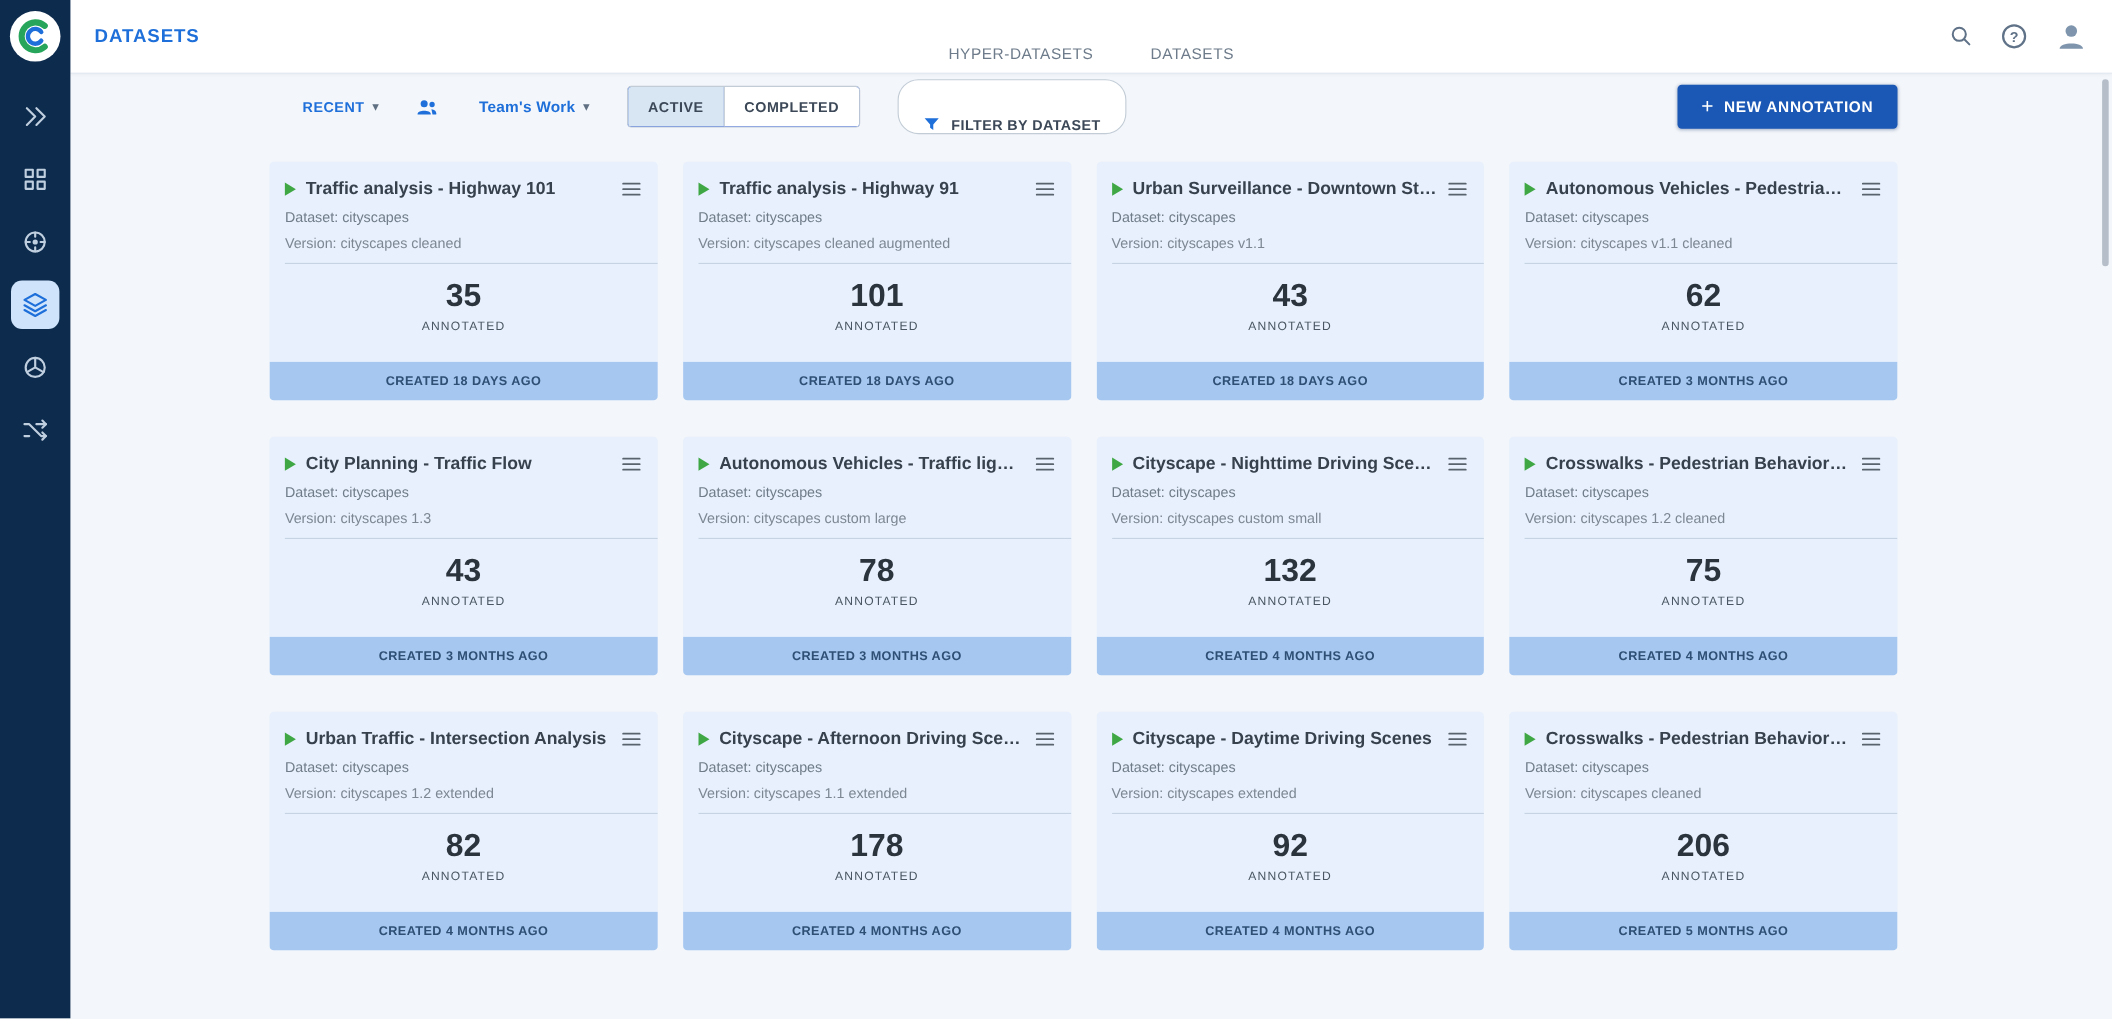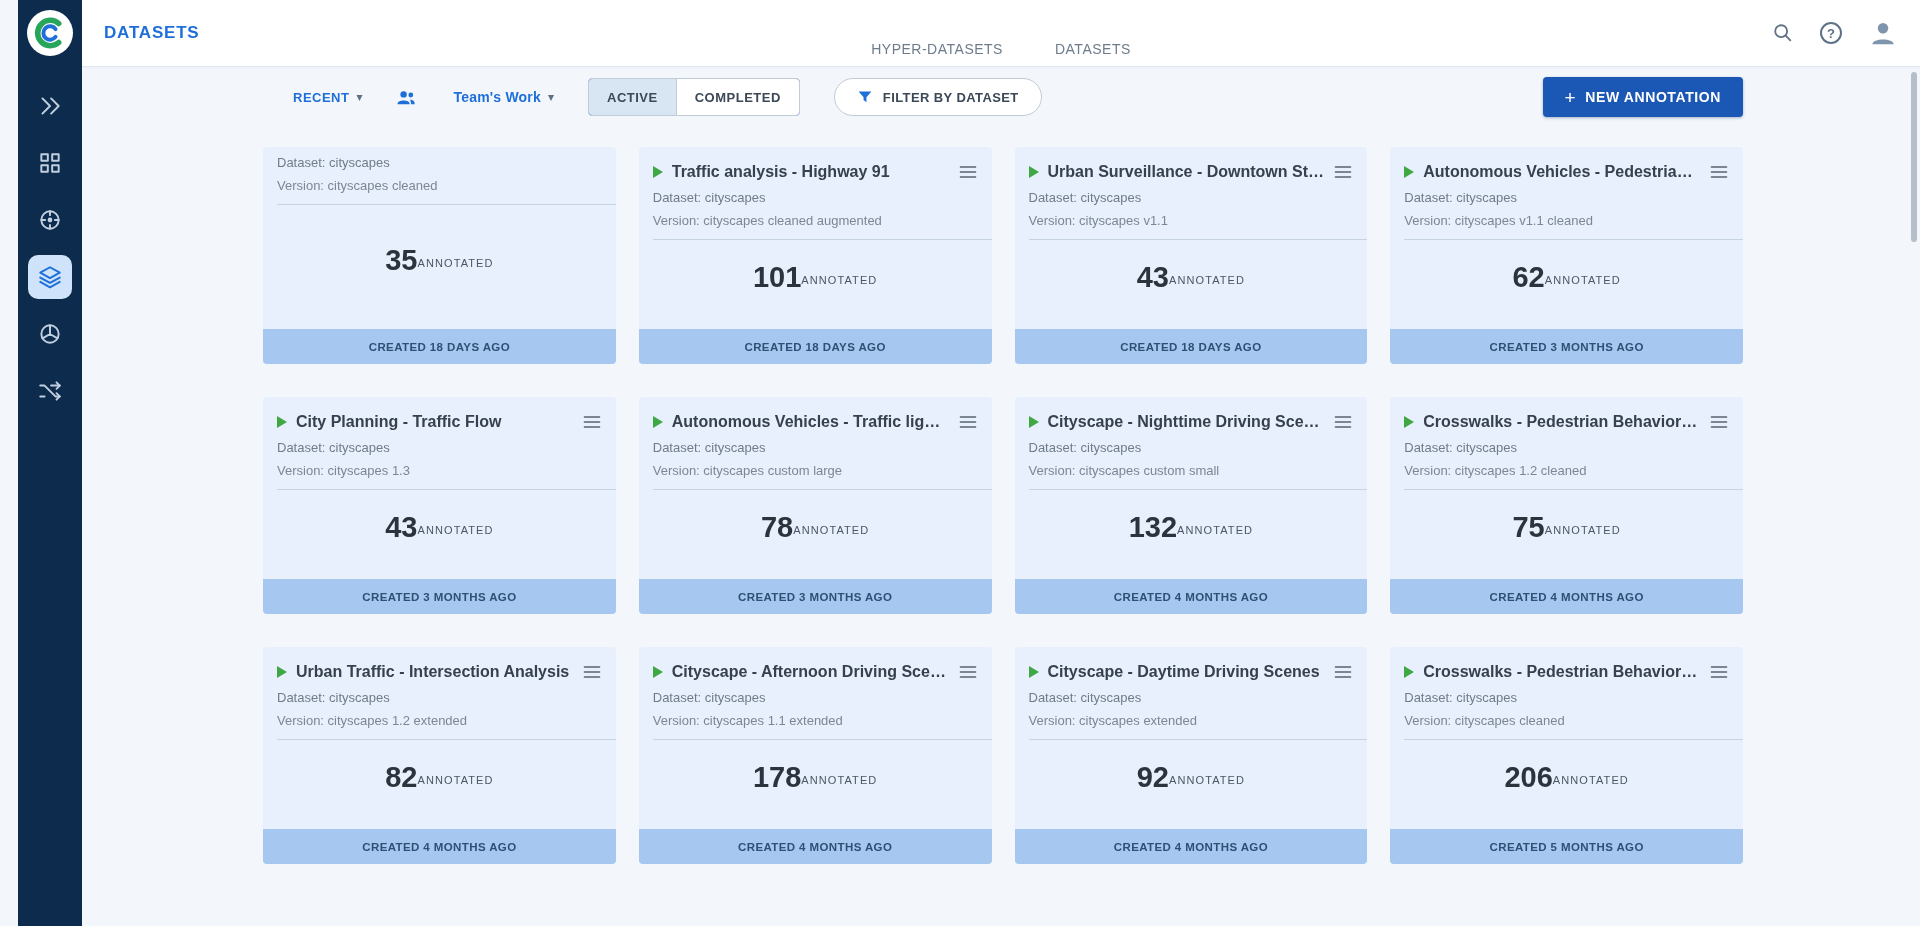--- a/index.html
+++ b/index.html
@@ -3,21 +3,21 @@
 <meta charset="utf-8">
 <style>
   :root{
     --accent:#1e6fd9; --primary-button:#1b57b4; --sidebar-bg:#0d2b4d;
     --sidebar-icon:#c0cfdf; --active-item-bg:#cfe4fb; --card-bg:#e7f0fc;
     --card-footer-bg:#a6c8f0; --page-bg:#f3f6fa; --success-green:#3fa845;
   }
   *{box-sizing:border-box;margin:0;padding:0;}
   html,body{width:1920px;height:926px;overflow:hidden;}
   body{font-family:"Liberation Sans",sans-serif;background:var(--page-bg);position:relative;}
-  .app{display:flex;height:100%;margin-left:18px;}
+  .app{display:flex;height:100%;}
 
   
   .sidebar{width:64px;background:var(--sidebar-bg);flex-shrink:0;display:flex;flex-direction:column;align-items:center;padding-top:10px;z-index:5;}
   .logo{width:46px;height:46px;border-radius:50%;background:#fff;display:flex;align-items:center;justify-content:center;margin-bottom:28px;cursor:pointer;}
   .side-nav{display:flex;flex-direction:column;gap:13px;}
   .side-item{width:44px;height:44px;border-radius:10px;display:flex;align-items:center;justify-content:center;color:var(--sidebar-icon);cursor:pointer;}
   .side-item svg{width:26px;height:26px;stroke:currentColor;fill:none;stroke-width:1.8;stroke-linecap:round;stroke-linejoin:round;}
   .side-item.active{background:var(--active-item-bg);color:var(--accent);}
 
   
@@ -36,36 +36,36 @@
   .container{width:1480px;margin-left:181px;}
   .toolbar{display:flex;align-items:center;gap:34px;margin-bottom:30px;height:40px;}
   .dd{display:flex;align-items:center;gap:7px;color:var(--accent);cursor:pointer;}
   .dd .dd-label{font-size:13px;font-weight:700;letter-spacing:.5px;padding-left:30px;}
   .dd.scope .dd-label{font-size:14px;font-weight:600;letter-spacing:.2px;}
   .caret{color:#607082;font-size:12px;}
   .segment{display:flex;border:1px solid #c2ccd6;border-radius:4px;overflow:hidden;background:#1d4ed8;height:38px;}
   .segment-btn{padding:0 18px;display:flex;align-items:center;font-size:13px;font-weight:600;letter-spacing:.5px;color:#3c4857;cursor:pointer;background:#fff;border:none;font-family:inherit;}
   .segment-btn + .segment-btn{border-left:1px solid #c2ccd6;}
   .segment-btn.selected{background:#d8e5f2;}
-  .filter-pill{height:38px;border:1px solid #c2ccd6;border-radius:19px;background:#fff;display:flex;align-items:center;gap:10px;padding:0 22px;font-size:13px;font-weight:600;letter-spacing:.4px;color:#3c4857;cursor:pointer;font-family:inherit;}
+  .filter-pill{height:50px;border:1px solid #c2ccd6;border-radius:19px;background:#fff;display:flex;align-items:flex-end;gap:10px;padding:0 22px;font-size:13px;font-weight:600;letter-spacing:.4px;color:#3c4857;cursor:pointer;font-family:inherit;}
   .new-btn{margin-left:auto;height:40px;background:var(--primary-button);color:#fff;border:none;border-radius:4px;padding:0 22px;display:flex;align-items:center;gap:9px;font-size:14px;font-weight:700;letter-spacing:.6px;cursor:pointer;font-family:inherit;box-shadow:0 1px 3px rgba(15,50,110,.35);}
   .plus{font-size:19px;font-weight:400;line-height:1;}
 
   
   .card-grid{display:grid;grid-template-columns:repeat(4,1fr);column-gap:23px;row-gap:33px;}
   .card{background:var(--card-bg);border-radius:4px;overflow:hidden;height:217px;display:flex;flex-direction:column;cursor:pointer;}
   .card-header{display:flex;align-items:center;gap:9px;padding:15px 14px 0 14px;}
   .play-tri{width:0;height:0;border-left:10px solid var(--success-green);border-top:6px solid transparent;border-bottom:6px solid transparent;flex-shrink:0;}
   .card-title{flex:1;font-size:16px;font-weight:700;color:#36414d;white-space:nowrap;overflow:hidden;text-overflow:ellipsis;}
   .menu-btn{flex-shrink:0;display:flex;align-items:center;cursor:pointer;}
   .menu-btn svg{width:20px;height:20px;stroke:#59636e;stroke-width:2;stroke-linecap:round;}
   .card-line{padding:0 14px;margin-top:8px;font-size:13px;color:#707c89;white-space:nowrap;overflow:hidden;}
   .card-line.version{color:#7d8794;}
   .card-divider{border-bottom:1px solid #c6d3e3;margin:11px 0 0 14px;}
-  .card-stats{flex:1;display:flex;flex-direction:row;align-items:center;justify-content:center;padding-bottom:14px;}
+  .card-stats{flex:1;display:flex;flex-direction:column;align-items:center;justify-content:center;padding-bottom:14px;}
   .card-count{font-size:29px;font-weight:700;color:#2b333c;}
   .card-annotated{font-size:11px;letter-spacing:1.1px;color:#4a5663;margin-top:5px;}
   .card-footer{height:35px;background:var(--card-footer-bg);display:flex;align-items:center;justify-content:center;font-size:11.5px;font-weight:700;letter-spacing:.4px;color:#2f4f75;}
 
   .scrollbar-thumb{position:absolute;right:3px;top:72px;width:6px;height:170px;background:#b6bfc9;border-radius:3px;z-index:9;}
 </style>
 </head>
 <body>
 
 <div class="app">
@@ -171,20 +171,29 @@
             <span>FILTER BY DATASET</span>
           </button>
           <button class="new-btn">
             <span class="plus">+</span>
             <span>NEW ANNOTATION</span>
           </button>
         </div>
 
         <div class="card-grid">
   <div class="card">
+    <div class="card-header">
+      <span class="play-tri"></span>
+      <span class="card-title">Traffic analysis - Highway 101</span>
+      <span class="menu-btn">
+        <svg viewBox="0 0 24 24">
+                    <path d="M3 6h18M3 12h18M3 18h18"></path>
+                  </svg>
+      </span>
+    </div>
     <div class="card-line">Dataset: cityscapes</div>
     <div class="card-line version">Version: cityscapes cleaned</div>
     <div class="card-divider"></div>
     <div class="card-stats">
       <div class="card-count">35</div>
       <div class="card-annotated">ANNOTATED</div>
     </div>
     <div class="card-footer">CREATED 18 DAYS AGO</div>
   </div>
 

